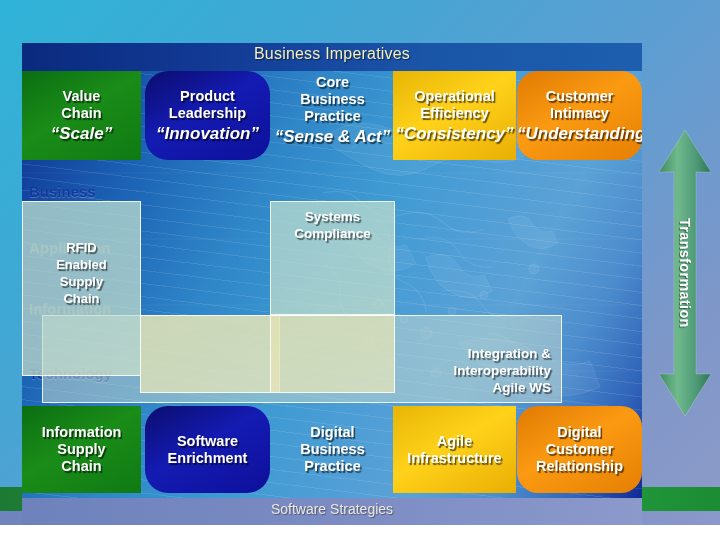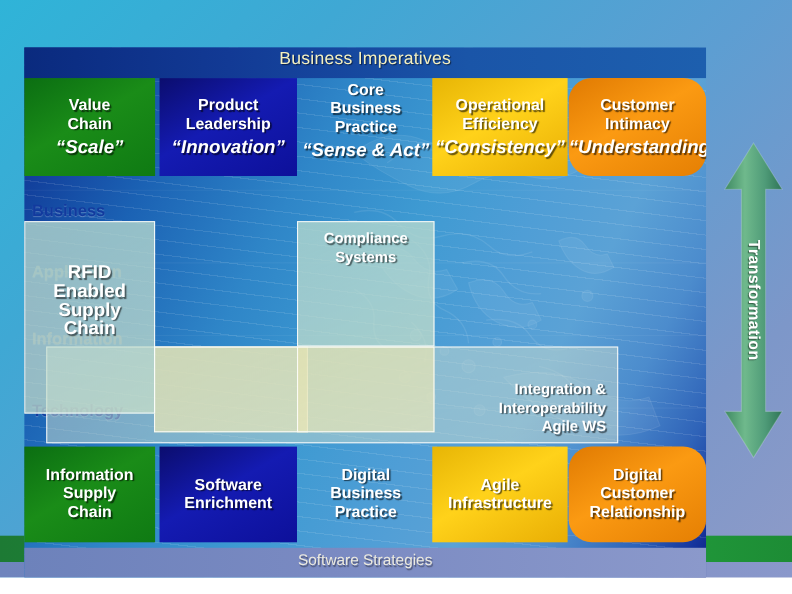--- a/index.html
+++ b/index.html
@@ -73,21 +73,21 @@
   }
   .cell .ttl{
     font-size:14.5px;font-weight:bold;line-height:17px;
     text-shadow:1.5px 1.5px 1px rgba(0,0,0,.6);
   }
   .cell .sub{
     font-size:17px;font-style:italic;font-weight:bold;margin-top:2px;
     text-shadow:1.5px 1.5px 1px rgba(0,0,0,.6);
   }
   .c-green{background:linear-gradient(150deg,#0b6e12 0%,#1a8c18 45%,#0f7a13 100%);}
-  .c-navy {background:linear-gradient(150deg,#0b0d6e 0%,#141bb2 45%,#0d109a 100%);}
+  .c-navy {background:linear-gradient(150deg,#0b0d6e 0%,#141bb2 45%,#0d109a 100%);border-radius:23px;}
   .c-clear{background:transparent;}
   .c-gold {background:linear-gradient(150deg,#e7b505 0%,#ffd21a 45%,#e9ae04 100%);}
   .c-orng {background:linear-gradient(150deg,#e07a02 0%,#fb9a12 45%,#e57f03 100%);border-radius:21px;}
 
   
   .stack-lbl{
     position:absolute;
     font-size:15px;font-weight:bold;color:#123a9e;
     text-shadow:0px 1px 1px rgba(255,255,255,.25);
     white-space:nowrap;
@@ -108,21 +108,21 @@
   .tbox.yellow{background:linear-gradient(160deg,rgba(226,226,178,.78) 0%,rgba(232,230,186,.72) 100%);}
   .tbox.wide{background:linear-gradient(160deg,rgba(196,216,206,.55) 0%,rgba(205,221,206,.48) 100%);}
 
   .tbox .inner{padding:6px 6px 0 6px;width:100%;}
   .tbox.rt{align-items:flex-end;margin-left:20px;}
   .tbox.rt .inner{text-align:right;padding:0 10px 6px 6px;}
 
   
   .rfid-lbl{
     position:absolute;text-align:center;color:#ffffff;
-    font-size:17px;font-weight:bold;line-height:17px;
+    font-size:13px;font-weight:bold;line-height:17px;
     text-shadow:1.5px 1.5px 1px rgba(0,0,0,.55);
     white-space:nowrap;
   }
 
   
   .row-bot{position:absolute;left:0;top:363px;width:620px;height:87px;}
   .row-bot .cell{height:87px;}
 
   
   .bot-band{
@@ -261,22 +261,22 @@
         <div>Agile WS</div>
       </div>
     </div>
 
     <div class="tbox yellow" style="left:118px;top:272px;width:140px;height:78px;">
         <div class="inner"></div>
       </div>
 
     <div class="tbox green" style="left:248px;top:158px;width:125px;height:114px;">
       <div class="inner">
+        <div>Systems</div>
         <div>Compliance</div>
-        <div>Systems</div>
       </div>
     </div>
 
     <div class="tbox yellow" style="left:248px;top:272px;width:125px;height:78px;">
         <div class="inner"></div>
       </div>
 
     <div class="tbox green" style="left:0px;top:158px;width:119px;height:175px;">
         <div class="inner"></div>
       </div>

